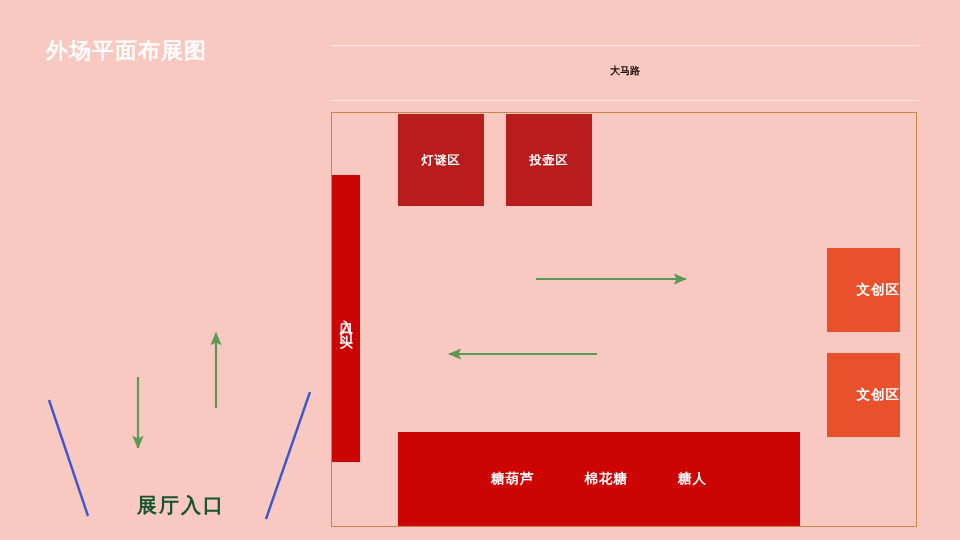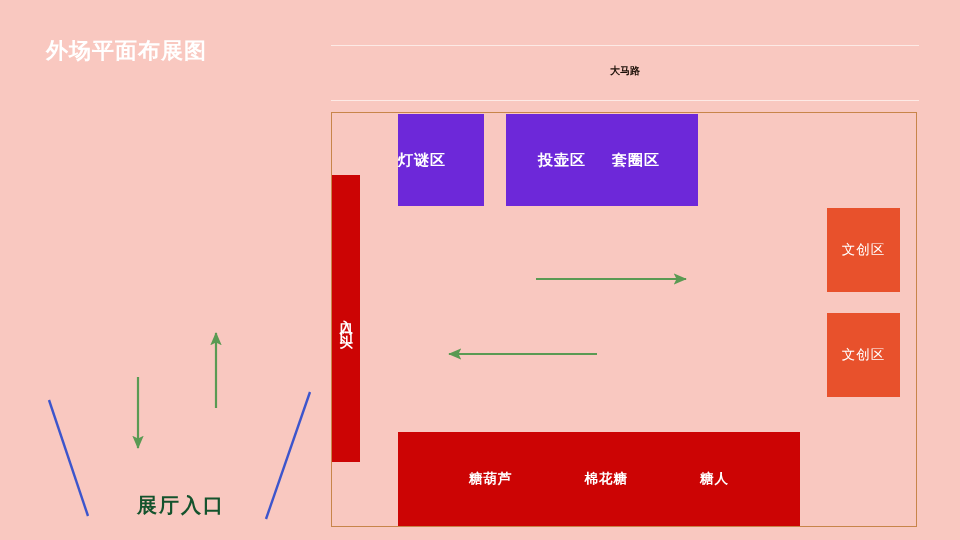--- a/index.html
+++ b/index.html
@@ -62,31 +62,32 @@
     top: 112px;
     width: 586px;
     height: 415px;
     border: 1.4px solid #c8854a;
     box-sizing: border-box;
   }
 
   
   .booth {
     position: absolute;
-    background: #6d28d9;
-    color: #ffffff;
-    display: flex;
-    align-items: center;
-    font-size: 15px;
+    background: #b91c1c;
+    color: #ffffff;
+    display: flex;
+    align-items: center;
+    justify-content: center;
+    font-size: 12px;
     font-weight: bold;
     letter-spacing: 1px;
   }
   .booth-top { top: 114px; height: 92px; width: 86px; }
   .booth-1 { left: 398px; }
-  .booth-2 { left: 506px; padding-left: 32px; }
+  .booth-2 { left: 506px; }
   .booth-3 { left: 612px; }
   .booth-4 { left: 718px; }
 
   
   .gate {
     position: absolute;
     left: 332px;
     top: 175px;
     width: 28px;
     height: 287px;
@@ -108,40 +109,41 @@
   
   .wenchuang {
     position: absolute;
     left: 827px;
     width: 73px;
     height: 84px;
     background: #e8512c;
     color: #ffffff;
     display: flex;
     align-items: center;
-    justify-content: center;
+    justify-content: flex-end;
     font-size: 13.5px;
-    font-weight: normal;
-    letter-spacing: 1px;
+    font-weight: bold;
+    letter-spacing: 1px;
+    margin-top: 40px;
   }
   .wenchuang.a { top: 208px; }
   .wenchuang.b { top: 313px; }
 
   
   .snack-bar {
     position: absolute;
     left: 398px;
     top: 432px;
     width: 402px;
     height: 94px;
     background: #cc0404;
     display: flex;
     align-items: center;
     justify-content: center;
-    gap: 72px;
+    gap: 50px;
     color: #ffffff;
     font-size: 13.5px;
     font-weight: bold;
     letter-spacing: 1px;
   }
   .snack-bar .snack-item { white-space: nowrap; }
 
   
   .arrow-svg {
     position: absolute;
@@ -174,23 +176,20 @@
   <div class="road-label">大马路</div>
   <div class="road-line bottom"></div>
 
   <div class="plan-frame"></div>
 
   <div class="booth booth-top booth-1">
     <span>灯谜区</span>
   </div>
   <div class="booth booth-top booth-2">
     <span>投壶区</span>
-  </div>
-  <div class="booth booth-top booth-3">
-    <span>套圈区</span>
   </div>
 
   <div class="gate">
     <span class="vtext">入口门头</span>
   </div>
 
   <div class="wenchuang a">
     <span>文创区</span>
   </div>
   <div class="wenchuang b">

